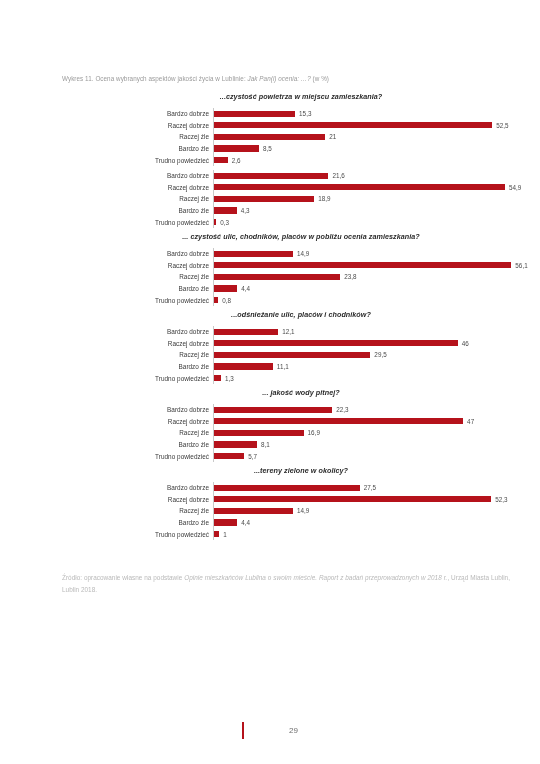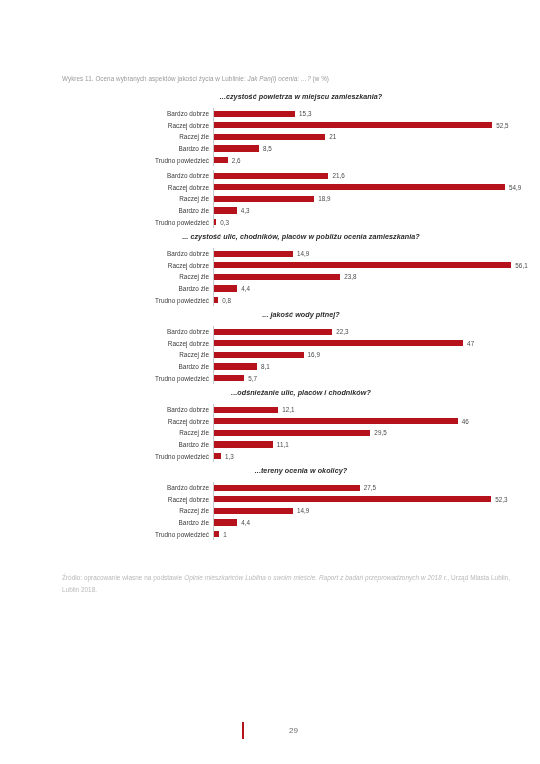--- a/index.html
+++ b/index.html
@@ -253,20 +253,60 @@
           <div class="row">
             <div class="cat-label">Trudno powiedzieć</div>
             <div class="bar-area">
               <div class="bar" style="background: rgb(181, 18, 27); width: 4.24px;"></div>
               <div class="bar-value">0,8</div>
             </div>
           </div>
         </div>
       </div>
       <div class="chart-block">
+        <div class="chart-title">...odśnieżanie ulic, placów i chodników?</div>
+        <div class="plot">
+          <div class="row">
+            <div class="cat-label">Bardzo dobrze</div>
+            <div class="bar-area">
+              <div class="bar" style="background: rgb(181, 18, 27); width: 64.13px;"></div>
+              <div class="bar-value">12,1</div>
+            </div>
+          </div>
+          <div class="row">
+            <div class="cat-label">Raczej dobrze</div>
+            <div class="bar-area">
+              <div class="bar" style="background: rgb(181, 18, 27); width: 243.8px;"></div>
+              <div class="bar-value">46</div>
+            </div>
+          </div>
+          <div class="row">
+            <div class="cat-label">Raczej źle</div>
+            <div class="bar-area">
+              <div class="bar" style="background: rgb(181, 18, 27); width: 156.35px;"></div>
+              <div class="bar-value">29,5</div>
+            </div>
+          </div>
+          <div class="row">
+            <div class="cat-label">Bardzo źle</div>
+            <div class="bar-area">
+              <div class="bar" style="background: rgb(181, 18, 27); width: 58.83px;"></div>
+              <div class="bar-value">11,1</div>
+            </div>
+          </div>
+          <div class="row">
+            <div class="cat-label">Trudno powiedzieć</div>
+            <div class="bar-area">
+              <div class="bar" style="background: rgb(181, 18, 27); width: 6.89px;"></div>
+              <div class="bar-value">1,3</div>
+            </div>
+          </div>
+        </div>
+      </div>
+      <div class="chart-block">
         <div class="chart-title">... jakość wody pitnej?</div>
         <div class="plot">
           <div class="row">
             <div class="cat-label">Bardzo dobrze</div>
             <div class="bar-area">
               <div class="bar" style="background: rgb(181, 18, 27); width: 118.19px;"></div>
               <div class="bar-value">22,3</div>
             </div>
           </div>
           <div class="row">
@@ -293,61 +333,21 @@
           <div class="row">
             <div class="cat-label">Trudno powiedzieć</div>
             <div class="bar-area">
               <div class="bar" style="background: rgb(181, 18, 27); width: 30.21px;"></div>
               <div class="bar-value">5,7</div>
             </div>
           </div>
         </div>
       </div>
       <div class="chart-block">
-        <div class="chart-title">...odśnieżanie ulic, placów i chodników?</div>
-        <div class="plot">
-          <div class="row">
-            <div class="cat-label">Bardzo dobrze</div>
-            <div class="bar-area">
-              <div class="bar" style="background: rgb(181, 18, 27); width: 64.13px;"></div>
-              <div class="bar-value">12,1</div>
-            </div>
-          </div>
-          <div class="row">
-            <div class="cat-label">Raczej dobrze</div>
-            <div class="bar-area">
-              <div class="bar" style="background: rgb(181, 18, 27); width: 243.8px;"></div>
-              <div class="bar-value">46</div>
-            </div>
-          </div>
-          <div class="row">
-            <div class="cat-label">Raczej źle</div>
-            <div class="bar-area">
-              <div class="bar" style="background: rgb(181, 18, 27); width: 156.35px;"></div>
-              <div class="bar-value">29,5</div>
-            </div>
-          </div>
-          <div class="row">
-            <div class="cat-label">Bardzo źle</div>
-            <div class="bar-area">
-              <div class="bar" style="background: rgb(181, 18, 27); width: 58.83px;"></div>
-              <div class="bar-value">11,1</div>
-            </div>
-          </div>
-          <div class="row">
-            <div class="cat-label">Trudno powiedzieć</div>
-            <div class="bar-area">
-              <div class="bar" style="background: rgb(181, 18, 27); width: 6.89px;"></div>
-              <div class="bar-value">1,3</div>
-            </div>
-          </div>
-        </div>
-      </div>
-      <div class="chart-block">
-        <div class="chart-title">...tereny ocenia w okolicy?</div>
+        <div class="chart-title">...tereny zielone w okolicy?</div>
         <div class="plot">
           <div class="row">
             <div class="cat-label">Bardzo dobrze</div>
             <div class="bar-area">
               <div class="bar" style="background: rgb(181, 18, 27); width: 145.75px;"></div>
               <div class="bar-value">27,5</div>
             </div>
           </div>
           <div class="row">
             <div class="cat-label">Raczej dobrze</div>

